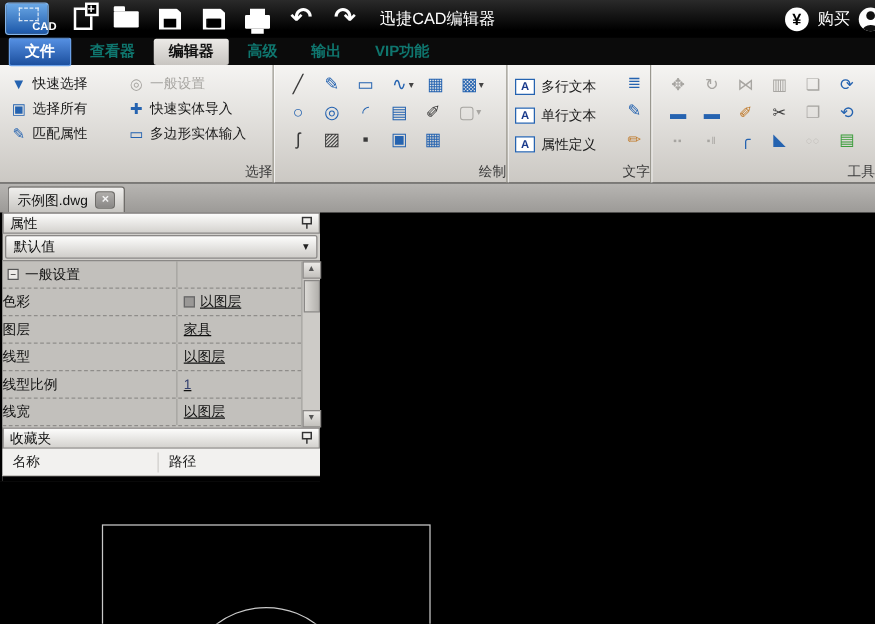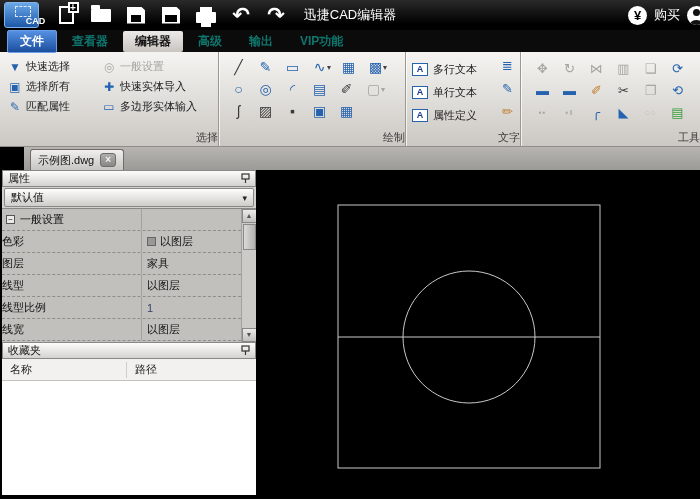--- a/index.html
+++ b/index.html
@@ -60,41 +60,41 @@
   .trow { display:flex; align-items:center; gap:5px; height:23px; font-size:11px; color:#1a1a1a; }
   .abox { width:16px; height:13px; border:1px solid #2563b0; background:#fff; color:#1a3a8c; font-size:9px; font-weight:bold; text-align:center; line-height:11px; }
   .text-right-icons { position:absolute; right:7px; top:6px; display:flex; flex-direction:column; }
   .text-right-icons span { height:23px; font-size:13px; text-align:center; }
   .sec-tools { padding:5px 0 0 8px; }
   .tgrid { display:grid; grid-template-columns:repeat(6,27px); grid-auto-rows:22px; align-items:center; }
   .tcell { text-align:center; font-size:13px; }
   .tiny { font-size:8px; letter-spacing:1px; }
 
   
-  .tabstrip { height:23px; background:linear-gradient(#b7b5b2,#9c9a97); display:flex; align-items:flex-end; padding-left:6px;margin-left:24px; }
+  .tabstrip { height:23px; background:linear-gradient(#b7b5b2,#9c9a97); display:flex; align-items:flex-end; padding-left:6px; }
   .tab { height:21px; background:linear-gradient(#f0efed,#c7c5c1); border:1px solid #6f6d6a; border-bottom:none; border-radius:3px 3px 0 0;
          display:flex; align-items:center; gap:6px; padding:0 7px; font-size:11px; color:#111; }
   .tab-close { width:16px; height:14px; background:linear-gradient(#b0aeab,#8a8886); border:1px solid #6f6d6a; border-radius:3px;
                color:#f2f2f2; font-size:10px; font-weight:bold; line-height:12px; text-align:center; }
 
   
-  .main { display:flex; height:329px; }
+  .main { display:flex; height:329px;flex-direction:column; }
   .sidepanel { width:256px; background:#d2d0cc; display:flex; flex-direction:column; border-left:2px solid #000; }
   .phdr { height:17px; background:linear-gradient(#fcfcfb,#d4d2ce); border:1px solid #8a8886; display:flex; align-items:center; justify-content:space-between; padding:0 5px; font-size:11px; color:#111; }
   .pin { display:flex; align-items:center; }
   .preset { height:19px; margin:1px 2px 1px 2px; background:linear-gradient(#fdfdfc,#cfcdc9); border:1px solid #8a8886; border-radius:2px;
             display:flex; align-items:center; justify-content:space-between; padding:0 6px; font-size:11px; color:#111; }
   .preset .dd { font-size:9px; color:#222; }
   .grid { height:134px; background:#c2c0bc; display:flex; border-top:1px solid #8a8886; }
   .gridrows { flex:1; }
   .grow { height:22px; display:flex; border-bottom:1px dashed #8f8d8a; font-size:11px; color:#111; }
   .gcell-l { width:140px; border-right:1px solid #a3a19d; display:flex; align-items:center; }
   .gcell-l.group { padding-left:4px; }
   .minusbox { width:9px; height:9px; border:1px solid #555; background:#eceae7; font-size:8px; line-height:7px; text-align:center; margin-right:5px; color:#111; }
-  .gcell-v { flex:1; padding-left:5px; display:flex; align-items:center; gap:4px; }
+  .gcell-v { flex:1; padding-left:5px; display:flex; align-items:center; gap:4px;text-decoration:underline; }
   .swatch { width:9px; height:9px; background:#9a9896; border:1px solid #666; }
   .vnum { color:#333f6e; }
   .scroll { width:15px; background:#cdcbc7; border-left:1px solid #a3a19d; display:flex; flex-direction:column; align-items:center; }
   .sbtn { width:15px; height:14px; background:linear-gradient(#eceae7,#c2c0bc); border:1px solid #8a8886; font-size:7px; color:#555; text-align:center; line-height:12px; }
   .sthumb { width:13px; height:26px; background:linear-gradient(90deg,#dcdad6,#b2b0ac); border:1px solid #8a8886; margin-top:1px; }
   .sspacer { flex:1; }
   .favcols { height:22px; background:#f2f1ef; border-bottom:1px solid #c5c3bf; display:flex; align-items:center; font-size:11px; color:#222; }
   .favc1 { width:125px; padding-left:8px; border-right:1px solid #d0cecb; height:16px; display:flex; align-items:center; }
   .favc2 { padding-left:8px; }
   .favbody { flex:1; background:#fff; }

